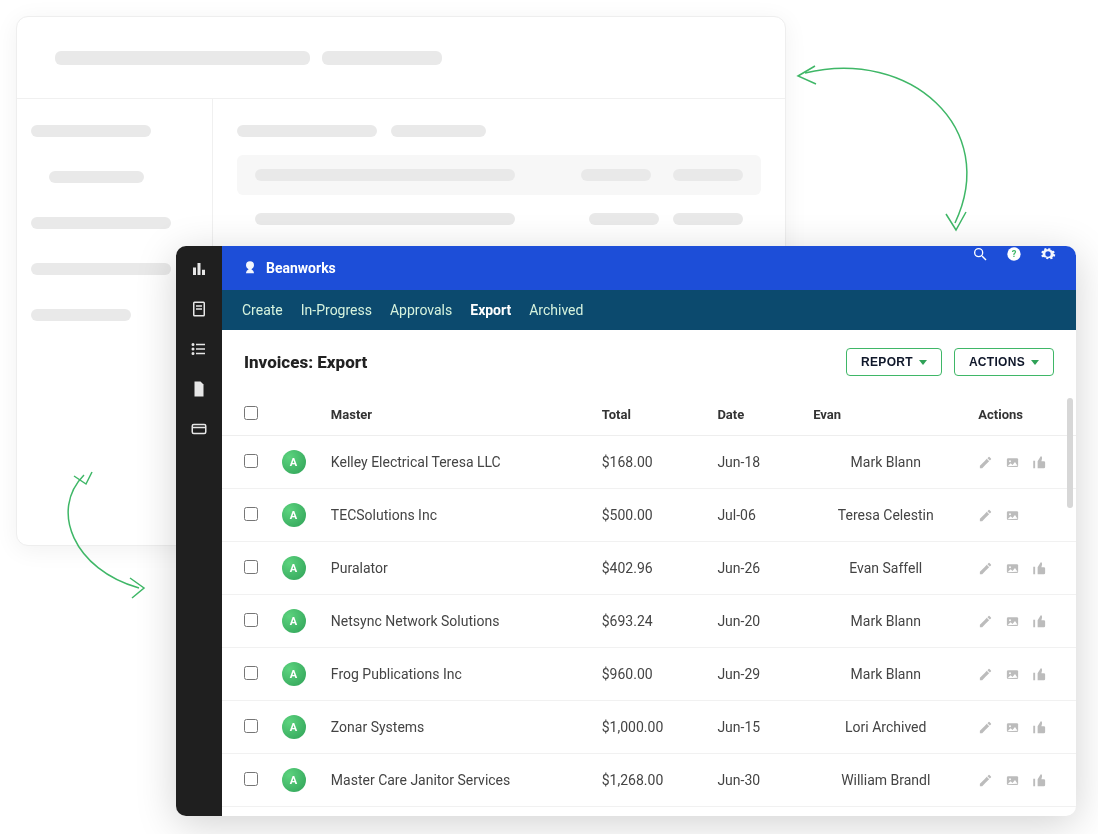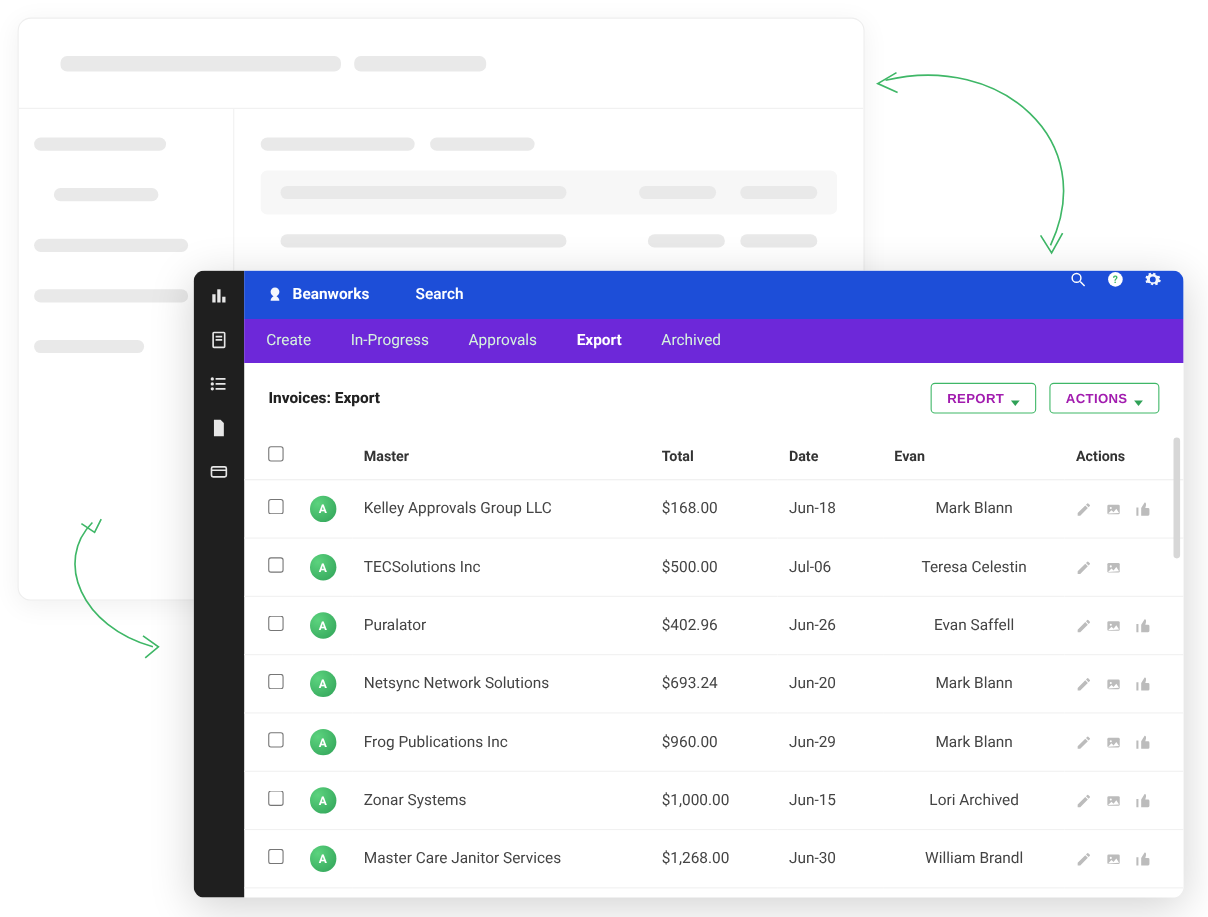--- a/index.html
+++ b/index.html
@@ -119,49 +119,49 @@
 .topbar-right {
   margin-left:auto;
   display:flex; align-items:center; gap:18px;
   padding-right:20px;
 }
 .topbar-right .icn { width:16px; height:16px; cursor:pointer; color:#fff; display:flex; align-items:center; justify-content:center; }
 .topbar-right .icn svg { width:16px; height:16px; }
 
 .subnav {
   height:40px;
-  background:#6d28d9;
+  background:#0c4a6e;
   display:flex;
   align-items:center;
   padding:0 20px;
-  gap:36px;
+  gap:18px;
   color: #d6f3de;
   font-size:14px;
 }
 .subnav .subtab { cursor:pointer; }
 .subnav .subtab.active { color:#fff; font-weight:700; }
 
 .page-header {
   display:flex;
   align-items:center;
   padding:18px 22px;
 }
-.page-title { font-size:14px; font-weight:800; color:#222; }
+.page-title { font-size:17px; font-weight:800; color:#222; }
 .header-actions { margin-left:auto; display:flex; gap:12px; }
 .btn-outline {
   border:1.5px solid #3fb767;
-  color:#a21caf;
+  color:#0f172a;
   background:#fff;
   border-radius:4px;
   padding:6px 14px;
   font-size:12px;
   font-weight:700;
   letter-spacing:0.3px;
   cursor:pointer;
-  display:flex; align-items:flex-end; gap:6px;
+  display:flex; align-items:center; gap:6px;
 }
 .btn-outline .caret {
   width:0;height:0;border-left:4px solid transparent;border-right:4px solid transparent;border-top:5px solid #2fa157;
 }
 
 .table-wrap { flex:1; overflow:auto; position:relative; }
 .table { width:100%; border-collapse:collapse; }
 .table th {
   text-align:left;
   font-size:13px;
@@ -295,23 +295,20 @@
 
   <div class="content">
 
     <div class="topbar">
       <div class="brand">
         <svg class="logo" viewBox="0 0 24 24" fill="#fff">
             <path d="M12 2a6 6 0 0 0-6 6c0 3 2 5 4 6-2 1-4 3-4 6h12c0-3-2-5-4-6 2-1 4-3 4-6a6 6 0 0 0-6-6z" opacity="0.95"></path>
           </svg>
         <span>Beanworks</span>
       </div>
-      <div class="tab">
-          <span>Search</span>
-        </div>
       <div class="topbar-right">
         <div class="icn">
           <svg viewBox="0 0 24 24" fill="none" stroke="currentColor" stroke-width="2">
               <circle cx="10" cy="10" r="6"></circle>
               <line x1="15" y1="15" x2="21" y2="21"></line>
             </svg>
         </div>
         <div class="icn">
           <svg viewBox="0 0 24 24" fill="currentColor">
               <circle cx="12" cy="12" r="10"></circle>
@@ -361,21 +358,21 @@
             <th class="col-owner">Evan</th>
             <th class="col-actions">Actions</th>
           </tr>
         </thead>
         <tbody id="rows">
             <tr>
     <td class="col-check"><input type="checkbox" style=""></td>
     <td class="col-avatar">
                 <div class="avatar">A</div>
               </td>
-    <td class="col-vendor">Kelley Approvals Group LLC</td>
+    <td class="col-vendor">Kelley Electrical Teresa LLC</td>
     <td class="col-total">$168.00</td>
     <td class="col-date">Jun-18</td>
     <td class="col-owner">Mark Blann</td>
     <td class="col-actions">
       <div class="row-actions">
         <span class="act">
                     <svg viewBox="0 0 24 24" fill="currentColor">
                       <path d="M3 17.25V21h3.75L17.81 9.94l-3.75-3.75L3 17.25zM20.71 7.04a1 1 0 0 0 0-1.41l-2.34-2.34a1 1 0 0 0-1.41 0l-1.83 1.83 3.75 3.75 1.83-1.83z"></path>
                     </svg>
                   </span>

